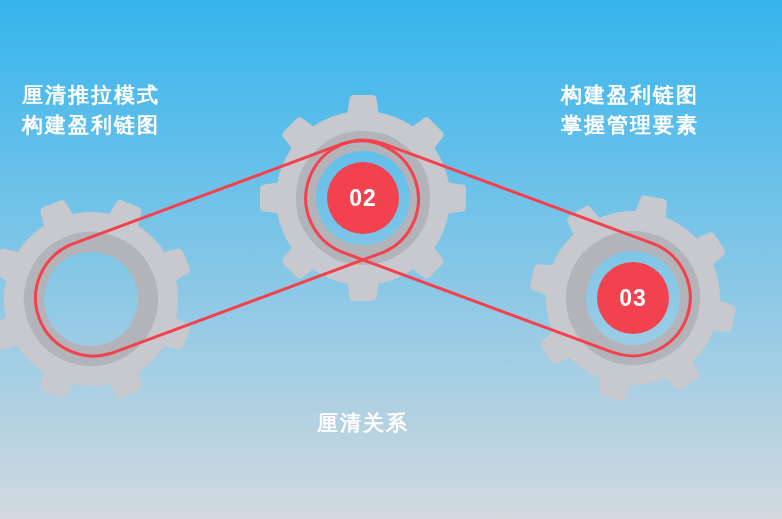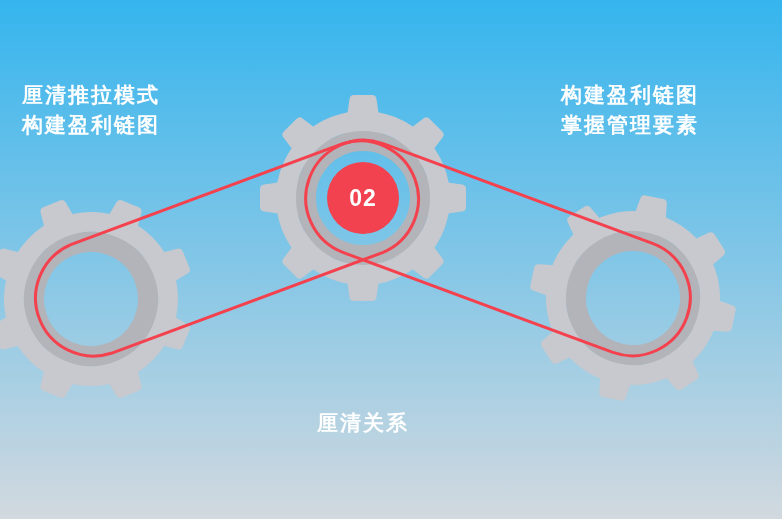--- a/index.html
+++ b/index.html
@@ -63,20 +63,23 @@
     <use href="#gearShape" transform="translate(363 198)"></use>
     <use href="#gearShape" transform="translate(633 298) rotate(12)"></use>
 
     <path class="belt" d="M 70.8 244.7 L 342.8 143.7 A 58 58 0 0 1 383.2 252.3 L 111.2 353.3 A 58 58 0 0 1 70.8 244.7 Z"></path>
     <path class="belt" d="M 383.1 143.6 L 653.1 243.6 A 58 58 0 0 1 612.9 352.4 L 342.9 252.4 A 58 58 0 0 1 383.1 143.6 Z"></path>
   </svg>
 
   <div class="badge badge-2">
     <span>02</span>
   </div>
+  <div class="badge badge-3">
+    <span>03</span>
+  </div>
 
   <div class="label label-1">
     <div>厘清推拉模式</div>
     <div>构建盈利链图</div>
   </div>
   <div class="label label-2">
     <div>厘清关系</div>
   </div>
   <div class="label label-3">
     <div>构建盈利链图</div>

